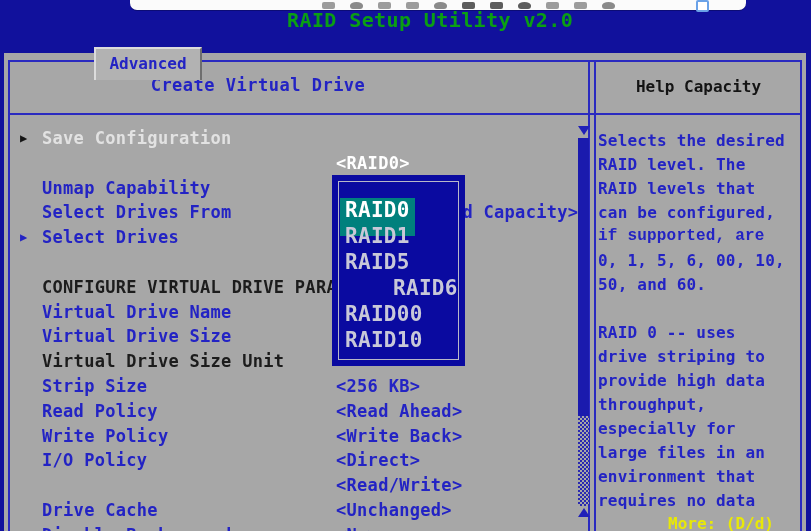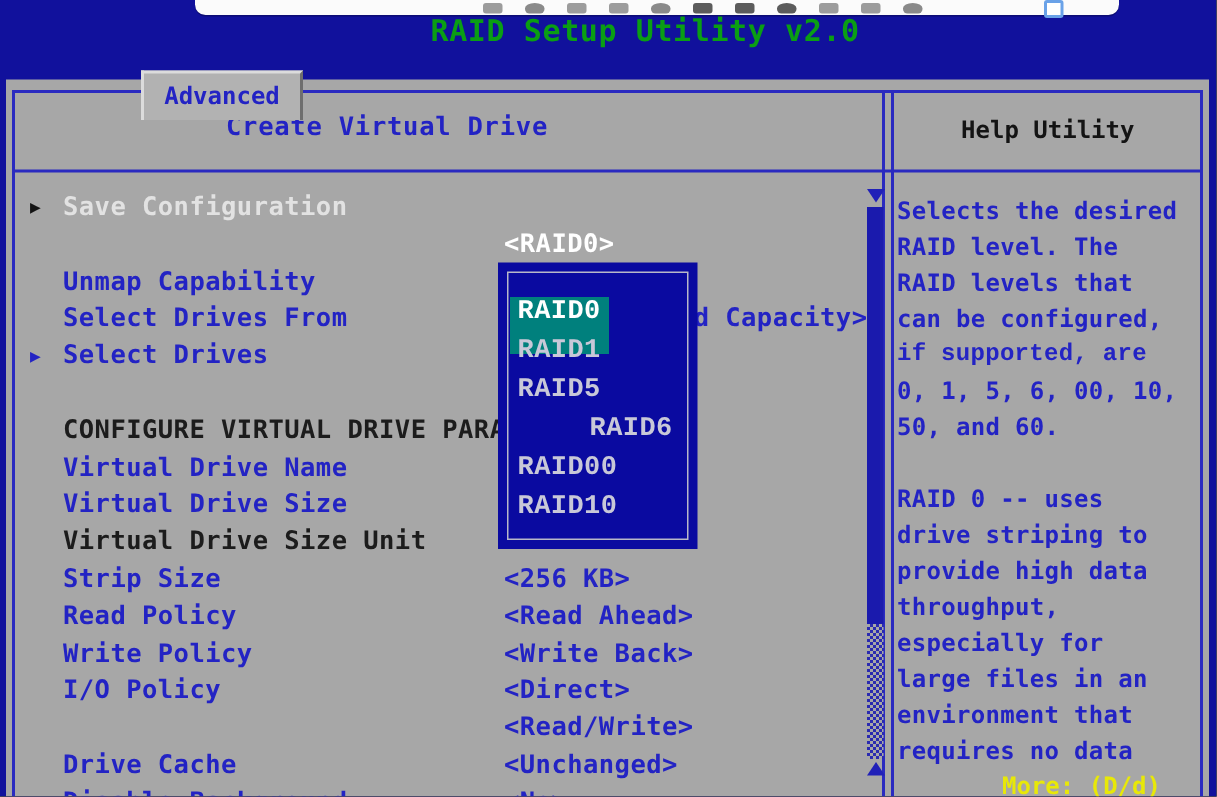--- a/index.html
+++ b/index.html
@@ -34,21 +34,21 @@
   .row .arrow.a-blue{color:#2323c4;}
   .row .lab{position:absolute;left:38px;top:0;}
   .row .val{position:absolute;left:332px;top:0;}
   .c-blue{color:#2323c4;}
   .c-white{color:#ffffff;}
   .c-dim{color:#e2e2e2;}
   .c-black{color:#1c1c1c;}
   
   .dropdown{position:absolute;left:328px;top:122px;width:133px;height:191px;background:#0a0aa0;z-index:8;}
   .dropdown .inner{position:absolute;left:6px;top:6px;right:6px;bottom:6px;border:1px solid #b8b8c8;}
-  .dd-item{position:absolute;left:13px;height:38px;font-size:18px;letter-spacing:.3px;color:#c8c8d8;white-space:pre;font-family:Liberation Mono, monospace;}
+  .dd-item{position:absolute;left:13px;height:38px;font-size:21px;letter-spacing:.3px;color:#c8c8d8;white-space:pre;}
   .dd-item.sel{background:#00807d;color:#ffffff;padding:0 5px;left:8px;}
   
   .sbar{position:absolute;left:572px;top:70px;width:16px;height:408px;}
   .sb-arrow{position:absolute;left:2px;width:0;height:0;border-left:6px solid transparent;border-right:6px solid transparent;}
   .sb-arrow.down{top:3px;border-top:9px solid #2020b8;}
   .sb-arrow.up{top:385px;border-bottom:9px solid #2020b8;}
   .sb-thumb{position:absolute;left:2px;top:15px;width:11px;height:278px;background:#1a1aad;}
   .sb-dots{position:absolute;left:2px;top:293px;width:11px;height:90px;
     background:repeating-conic-gradient(#2a2ab0 0% 25%, #a7a7a7 0% 50%);background-size:4px 4px;}
   
@@ -82,21 +82,21 @@
   <div class="panel">
 
     <div class="bline" style="left:4px;top:7px;width:794px;height:2px;"></div>
     <div class="bline" style="left:4px;top:7px;width:2px;height:471px;"></div>
     <div class="bline" style="left:796px;top:7px;width:2px;height:471px;"></div>
     <div class="bline" style="left:4px;top:60px;width:794px;height:2px;"></div>
     <div class="bline" style="left:584px;top:7px;width:2px;height:471px;"></div>
     <div class="bline" style="left:590px;top:7px;width:2px;height:471px;"></div>
 
     <div class="hdr-left">Create Virtual Drive</div>
-    <div class="hdr-help">Help Utility</div>
+    <div class="hdr-help">Help Capacity</div>
 
     <div id="menu-rows">
         <div class="row c-dim" style="top: 75px;"><span class="arrow a-black">▶</span><span class="lab">Save Configuration</span></div>
         <div class="row c-white" style="top: 99.8px;"><span class="val">&lt;RAID0&gt;</span></div>
         <div class="row c-blue" style="top: 124.6px;"><span class="lab">Unmap Capability</span></div>
         <div class="row c-blue" style="top: 149.4px; padding-left: 17px;"><span class="lab">Select Drives From</span><span class="val">&lt;Unconfigured Capacity&gt;</span></div>
         <div class="row c-blue" style="top: 174.2px;"><span class="arrow a-blue">▶</span><span class="lab">Select Drives</span></div>
         <div class="row c-black" style="top: 223.8px;"><span class="lab">CONFIGURE VIRTUAL DRIVE PARAMETERS:</span></div>
         <div class="row c-blue" style="top: 248.6px;"><span class="lab">Virtual Drive Name</span></div>
         <div class="row c-blue" style="top: 273.4px;"><span class="lab">Virtual Drive Size</span></div>

